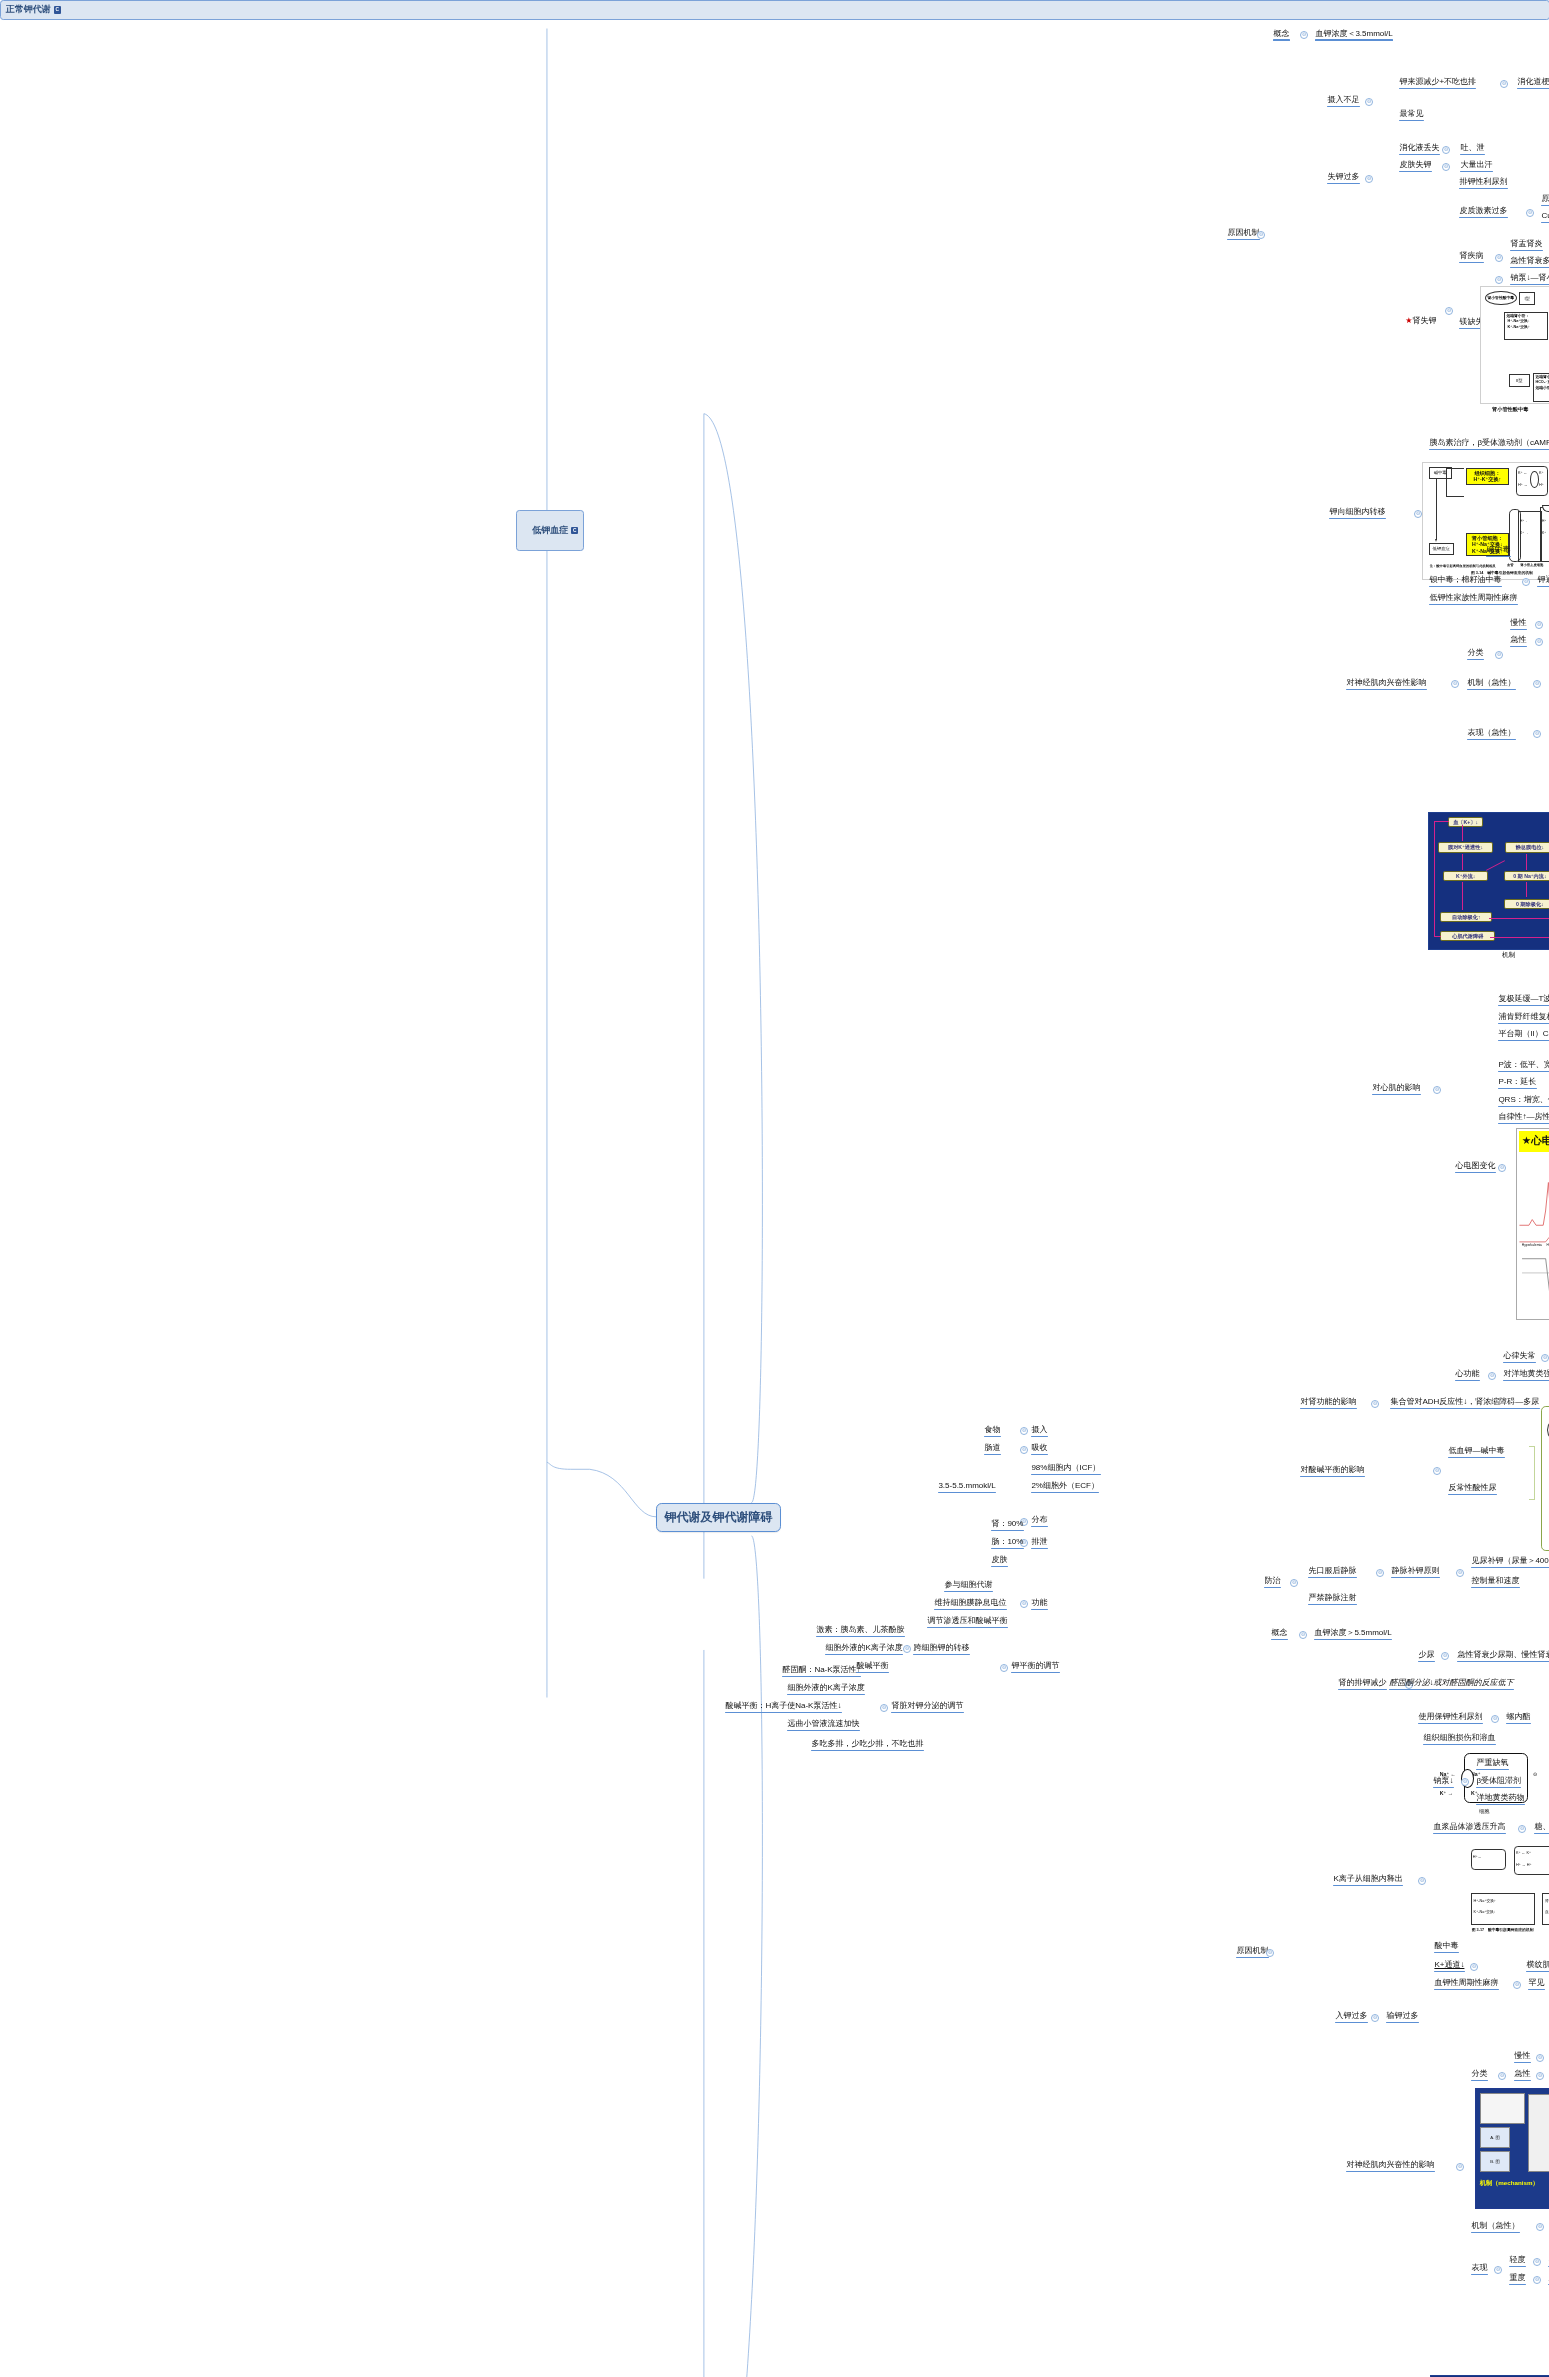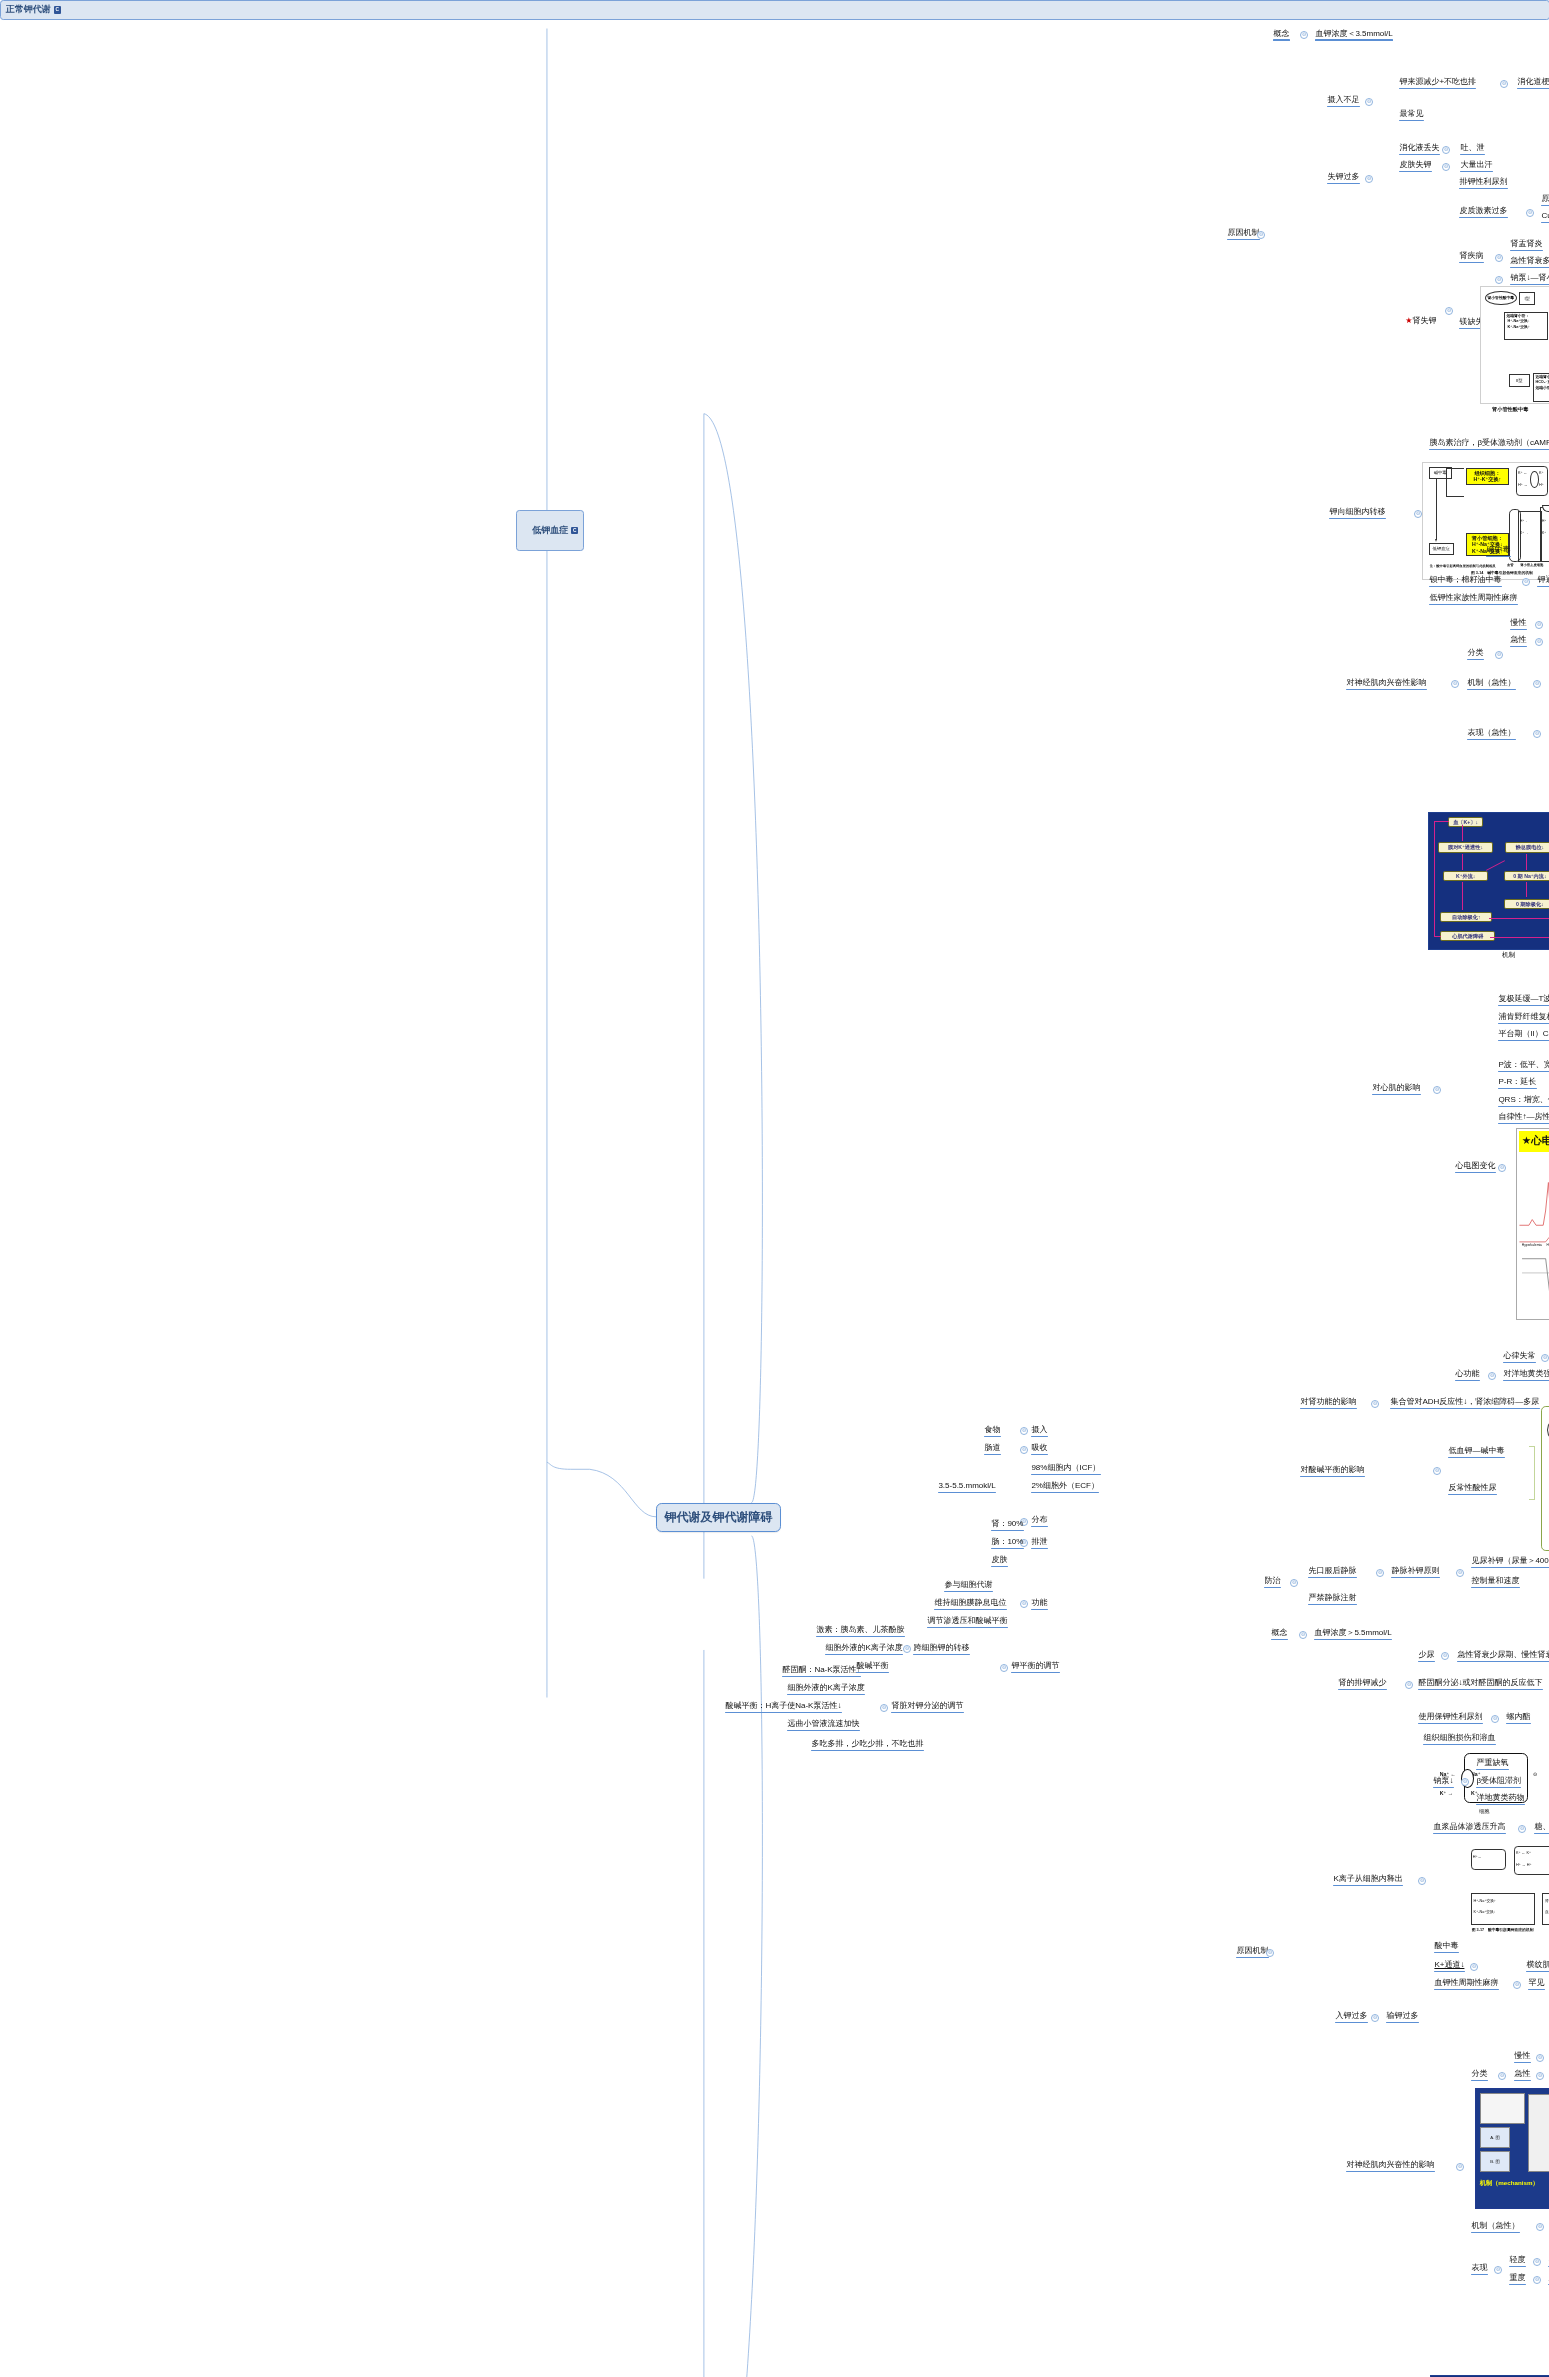--- a/index.html
+++ b/index.html
@@ -467,21 +467,21 @@
 
   
   <div class="node" style="left:822px;top:1658px;">肾的排钾减少</div>
   <div class="bullet" style="left:890px;top:1661px;"></div>
   <div class="node" style="left:902px;top:1630px;">少尿</div>
   <div class="bullet" style="left:926px;top:1632px;"></div>
   <div class="node" style="left:941px;top:1630px;">急性肾衰少尿期、慢性肾衰晚期</div>
   
   
 
-  <div class="node" style="left:902px;top:1658px;">醛固酮分泌↓或对醛固酮的反应低下</div>
+  <div class="node" style="left:873px;top:1658px;font-style:italic;">醛固酮分泌↓或对醛固酮的反应低下</div>
   
   
   
 
   <div class="node" style="left:902px;top:1692px;">使用保钾性利尿剂</div>
   <div class="bullet" style="left:976px;top:1695px;"></div>
   <div class="node" style="left:990px;top:1692px;">螺内酯</div>
 
   <div class="node" style="left:907px;top:1713px;">组织细胞损伤和溶血</div>
 

